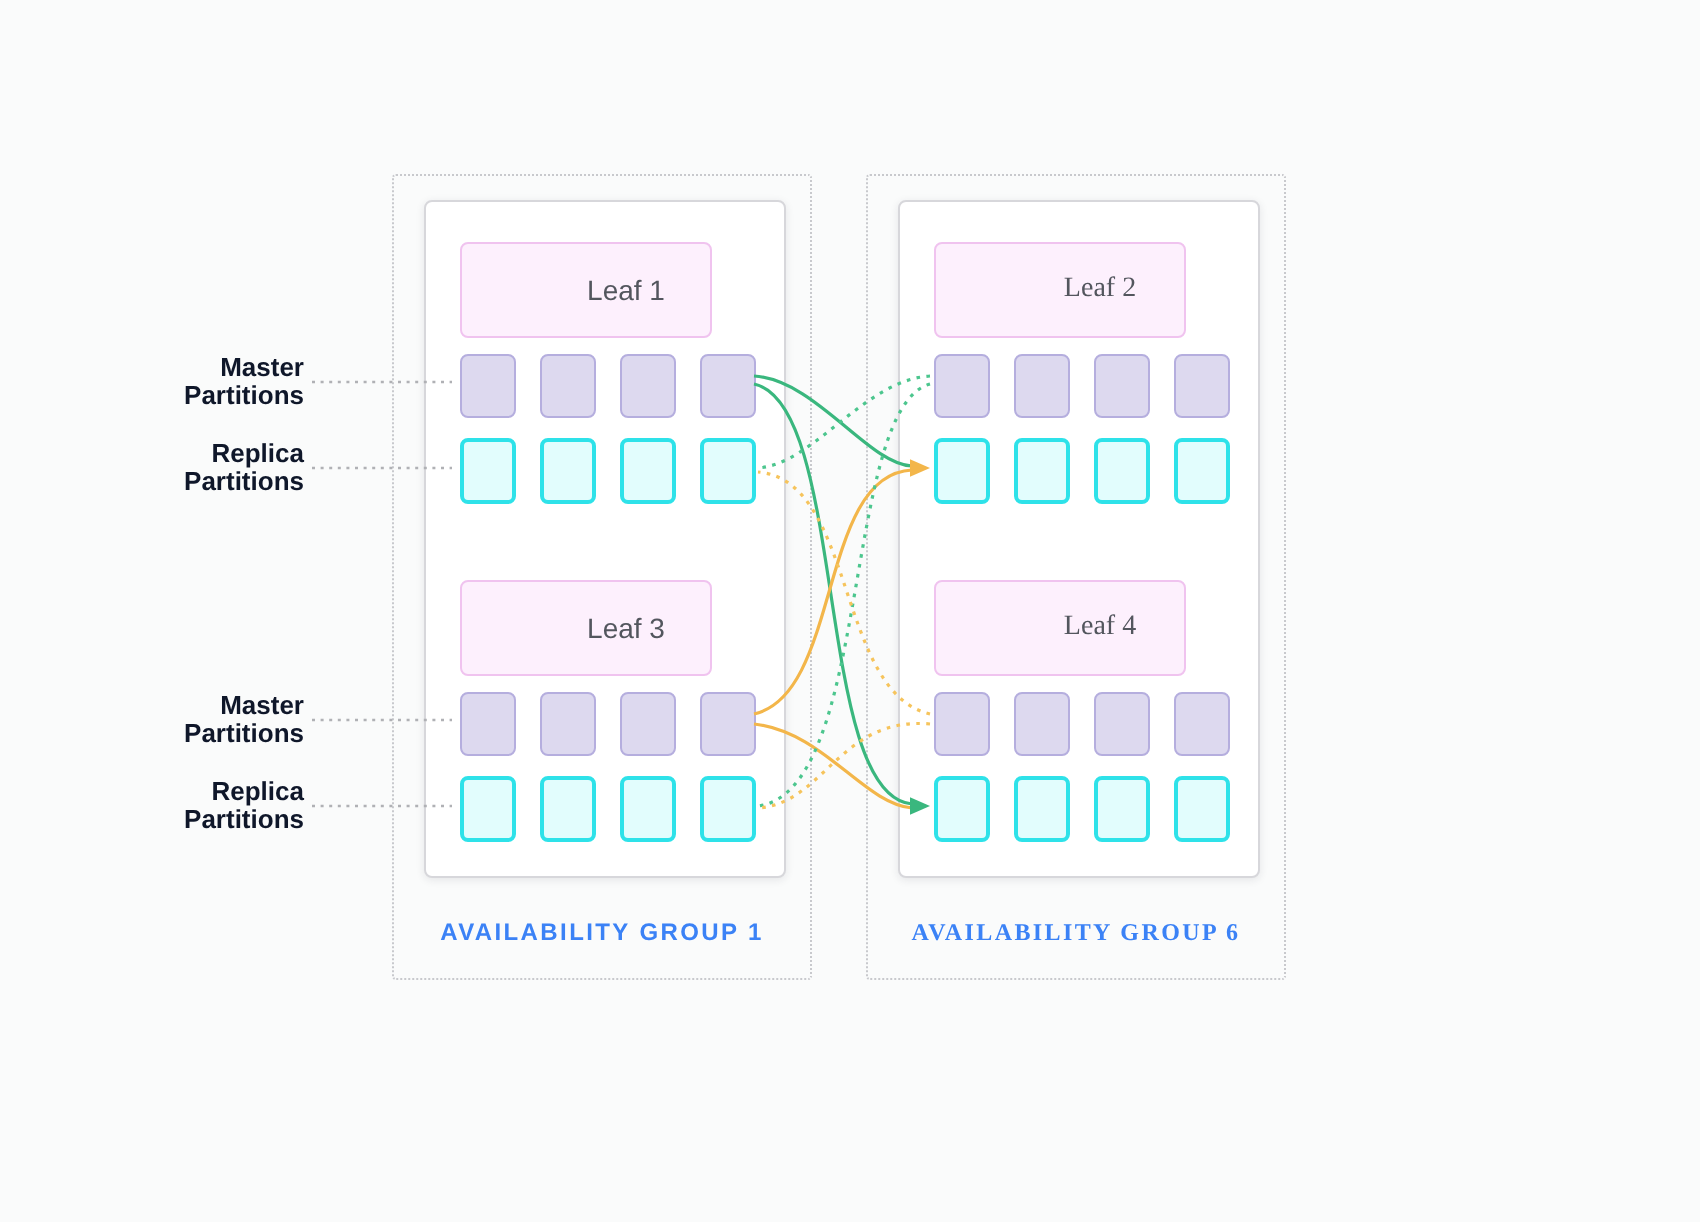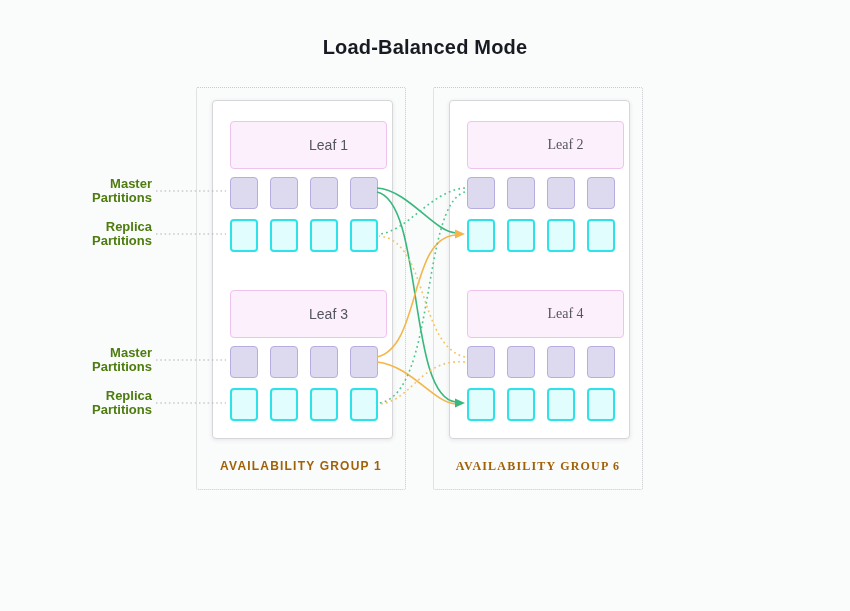--- a/index.html
+++ b/index.html
@@ -27,21 +27,21 @@
   .group.g2{left:433px;font-family:Liberation Serif, serif;}
 
   .card{
     position:absolute;left:15px;top:12px;width:181px;height:339px;
     background:#ffffff;border:1px solid #d7d7db;border-radius:4px;
     box-shadow:0 1px 4px rgba(40,40,60,.10);
     box-sizing:border-box;
   }
 
   .leaf-box{
-    position:absolute;left:17px;width:157px;height:48px;
+    position:absolute;left:17px;width:126px;height:48px;
     background:#fdf0fd;border:1px solid #f0c3ef;border-radius:4px;
     box-sizing:border-box;
     display:flex;align-items:center;justify-content:center;
     font-size:14px;color:#53565e;padding-left:40px;
   }
   .leaf-box.pos1{top:20px;}
   .leaf-box.pos2{top:189px;}
 
   .partition-row{
     position:absolute;left:17px;display:flex;gap:12px;
@@ -51,44 +51,43 @@
   .row-m2{top:245px;}
   .row-r2{top:287px;}
 
   .sq{box-sizing:border-box;border-radius:4px;}
   .sq.master{width:28px;height:32px;background:#ddd9ef;border:1.5px solid #b5aede;}
   .sq.replica{width:28px;height:33px;background:#e2fdfd;border:2px solid #2ee2e9;}
 
   .group-caption{
     position:absolute;left:0;top:371px;width:100%;
     text-align:center;font-size:12px;font-weight:700;
-    letter-spacing:1.2px;color:#a16207;
+    letter-spacing:1.2px;color:#3b82f6;
   }
 
   .side-label{
     position:absolute;left:86px;width:66px;
     text-align:right;font-size:13px;font-weight:700;
-    line-height:14px;color:#4d7c0f;
+    line-height:14px;color:#0f172a;
   }
   .lbl1{top:177px;}
   .lbl2{top:220px;}
   .lbl3{top:346px;}
   .lbl4{top:389px;}
 
   svg.overlay{
     position:absolute;left:0;top:0;width:850px;height:611px;
     pointer-events:none;
   }
 </style>
 </head>
 <body>
 
 <div class="canvas">
 
-  <div class="title">Load-Balanced Mode</div>
 
   <div class="side-label lbl1">Master Partitions</div>
   <div class="side-label lbl2">Replica Partitions</div>
   <div class="side-label lbl3">Master Partitions</div>
   <div class="side-label lbl4">Replica Partitions</div>
 
   <div class="group g1">
     <div class="card">
       <div class="leaf-box pos1">
         <span>Leaf 1</span>

